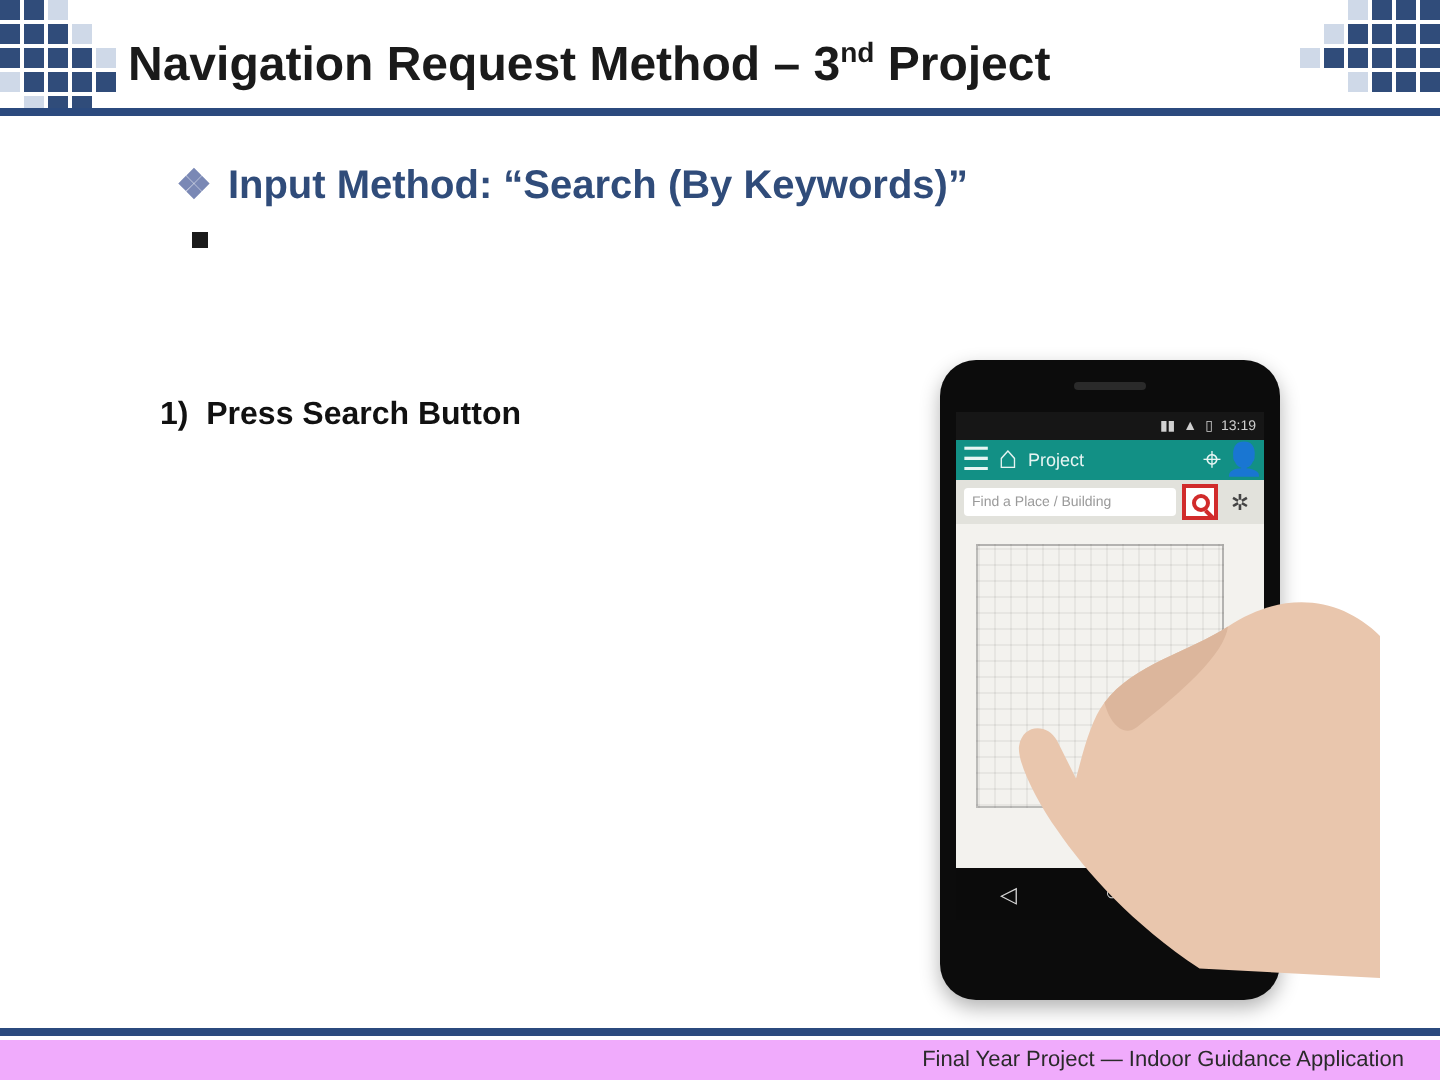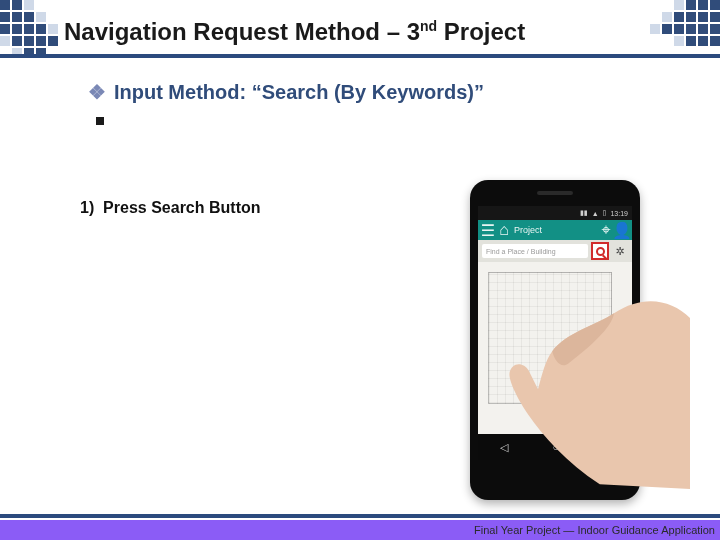--- a/index.html
+++ b/index.html
@@ -282,25 +282,25 @@
   .footer-bar1 {
     position: absolute;
     left: 0; bottom: 22px;
     width: 720px; height: 4px;
     background: #2b4a7e;
   }
   .footer-bar2 {
     position: absolute;
     left: 0; bottom: 0;
     width: 720px; height: 20px;
-    background: #8b5cf6;
+    background: #f0abfc;
     display: flex;
     justify-content: flex-end;
     align-items: center;
-    padding-right: 5px;
+    padding-right: 18px;
   }
   .footer-text {
     font-size: 11px;
     color: #2a2a2a;
   }
 </style>
 </head>
 <body>
 
 <div class="deco-left">

